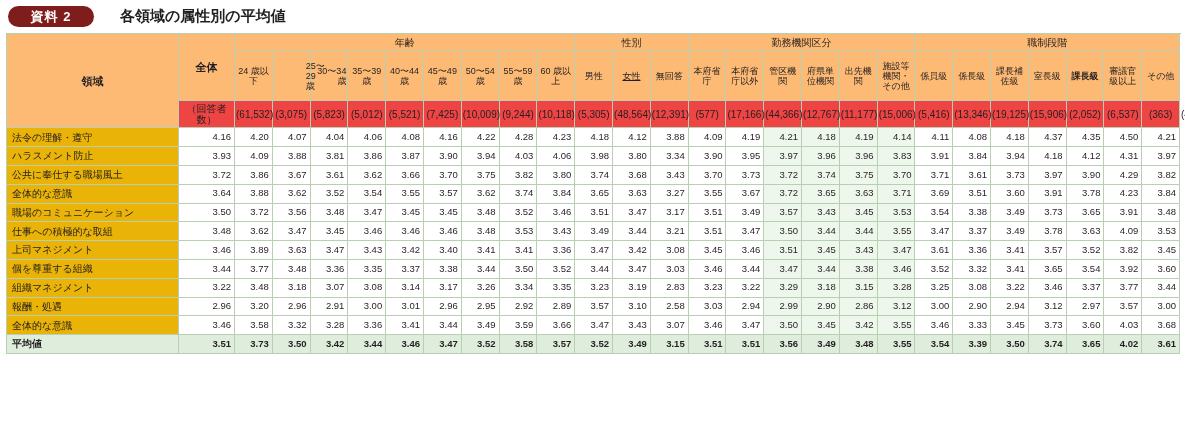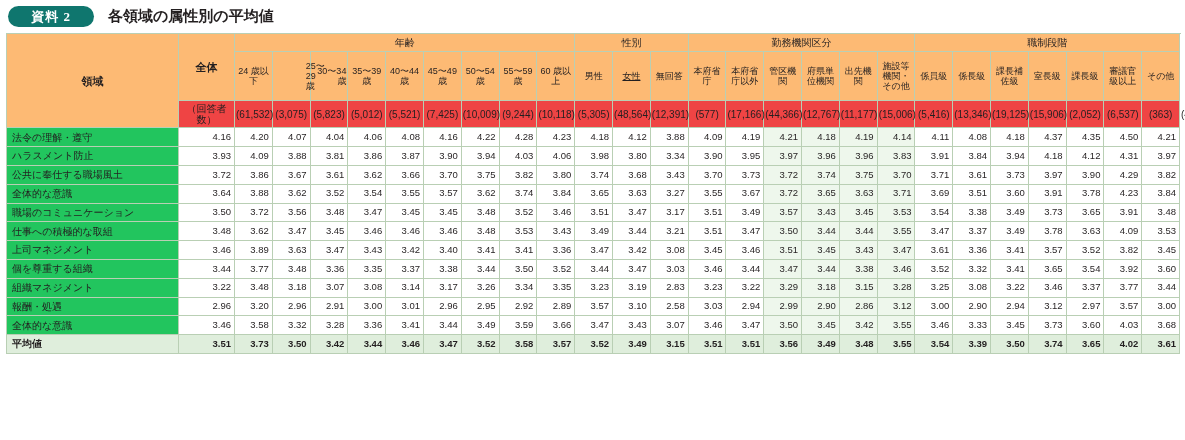--- a/index.html
+++ b/index.html
@@ -12,34 +12,33 @@
   }
   .page{position:relative;width:1185px;height:440px;}
 
   
   .header{
     display:flex;align-items:center;
     padding:6px 0 4px 8px;
   }
   .badge{
     display:inline-flex;align-items:center;justify-content:center;
-    background:#0f766e;
+    background:#7f1d1d;
     color:#ffffff;
     font-size:13px;font-weight:bold;
     letter-spacing:1px;
     border-radius:11px;
     padding:3px 16px;
     min-width:86px;
     height:21px;
     box-sizing:border-box;
-    font-family:Liberation Serif, serif;
   }
   .header-title{
     font-size:15px;font-weight:bold;
-    margin-left:14px;
+    margin-left:26px;
     color:#231f20;
   }
 
   
   .tbl-wrap{padding:2px 6px 0 6px;}
   table{
     border-collapse:collapse;
     table-layout:fixed;
     width:1173px;
     font-size:9.5px;
@@ -76,21 +75,21 @@
     margin-top:13px;
   }
   tbody td{
     background:#ffffff;
     height:17.8px;
   }
   td.rowlabel{
     text-align:left;
     padding-left:5px;
     font-size:10px;
-    background:#22c55e;
+    background:#eab308;
   }
   td.num{
     text-align:right;
     padding-right:3px;
     font-size:9.5px;
     font-variant-numeric:tabular-nums;
   }
   td.total-col{
     background:#ffffff;
     font-weight:normal;
@@ -175,21 +174,21 @@
             <th class="sep-left" style="height: 44px;">本府省庁</th>
             <th style="height: 44px;">本府省庁以外</th>
             <th style="height: 44px;">管区機関</th>
             <th style="height: 44px;">府県単位機関</th>
             <th style="height: 44px;">出先機関</th>
             <th style="height: 44px;">施設等機関・その他</th>
             <th class="sep-left" style="height: 44px;">係員級</th>
             <th style="height: 44px;">係長級</th>
             <th style="height: 44px;">課長補佐級</th>
             <th style="height: 44px;">室長級</th>
-            <th style="height: 44px;">課長級</th>
+            <th style="height: 44px; font-weight: bold;">課長級</th>
             <th style="height: 44px;">審議官級以上</th>
             <th style="height: 44px;">その他</th>
           </tr>
         <tr id="head-row-3">
             <th class="count-row">（回答者数）</th>
             <th class="count-row">(61,532)</th>
             <th class="count-row sep-left">(3,075)</th>
             <th class="count-row">(5,823)</th>
             <th class="count-row">(5,012)</th>
             <th class="count-row">(5,521)</th>

